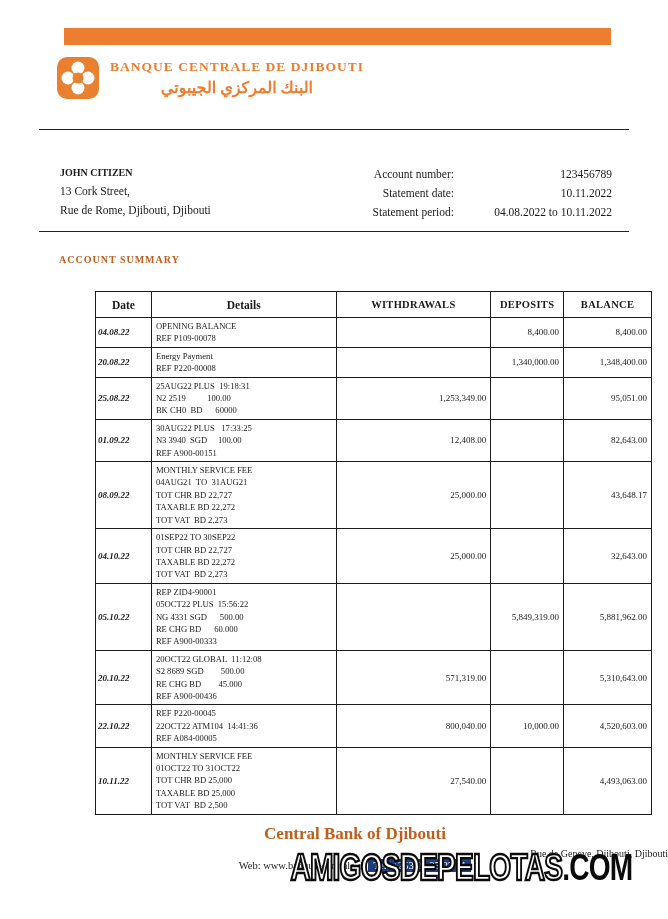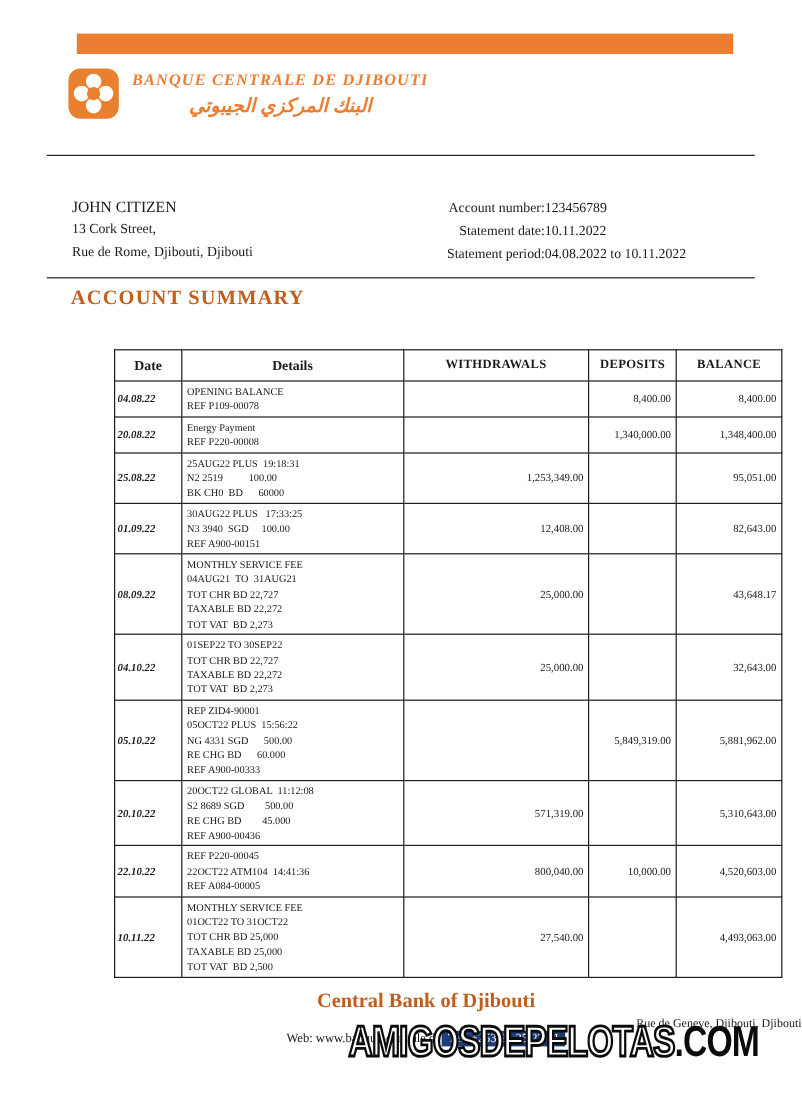--- a/index.html
+++ b/index.html
@@ -19,45 +19,45 @@
   .top-bar {
     position: absolute; left: 64px; top: 28px;
     width: 547px; height: 17px;
     background: var(--accent);
   }
   .logo-row {
     position: absolute; left: 56px; top: 56px;
     display: flex; align-items: center; gap: 10px;
   }
   .logo-mark { width: 44px; height: 44px; flex: none; }
-  .bank-names { display: flex; flex-direction: column; font-style: italic; }
+  .bank-names { display: flex; flex-direction: column; }
   .bank-name {
     color: var(--accent); font-weight: bold;
     font-size: 13.5px; letter-spacing: 1px;
   }
   .bank-name-ar {
     color: var(--accent); font-size: 16px; font-weight: bold;
     margin-top: 3px; direction: rtl; text-align: center;
   }
   .rule { position: absolute; left: 39px; width: 590px; border-top: 1.6px solid #222; }
   .rule-1 { top: 129px; }
   .rule-2 { top: 231px; }
 
   .holder-block { position: absolute; left: 60px; top: 163px; font-size: 11.5px; line-height: 19px; }
-  .holder-name { font-weight: normal; font-size: 13px; }
+  .holder-name { font-weight: bold; font-size: 10px; }
 
   .stmt-info { position: absolute; right: 56px; top: 165px; font-size: 11.5px; line-height: 19px; }
   .stmt-row { display: flex; }
   .stmt-label { width: 125px; text-align: right; }
-  .stmt-value { width: 158px; }
+  .stmt-value { width: 158px; text-align: right; }
 
   .section-title {
-    position: absolute; left: 59px; top: 238px;
+    position: absolute; left: 59px; top: 254px;
     color: var(--heading); font-weight: bold;
-    font-size: 17px; letter-spacing: 1px;
+    font-size: 10px; letter-spacing: 1px;
   }
 
   table.statement {
     position: absolute; left: 59px; top: 291px;
     width: 557px; border-collapse: collapse;
     font-family: "Liberation Serif", serif;
     margin-left: 36px;
   }
   table.statement th, table.statement td { border: 1px solid #1c1c1c; }
   table.statement thead th {

